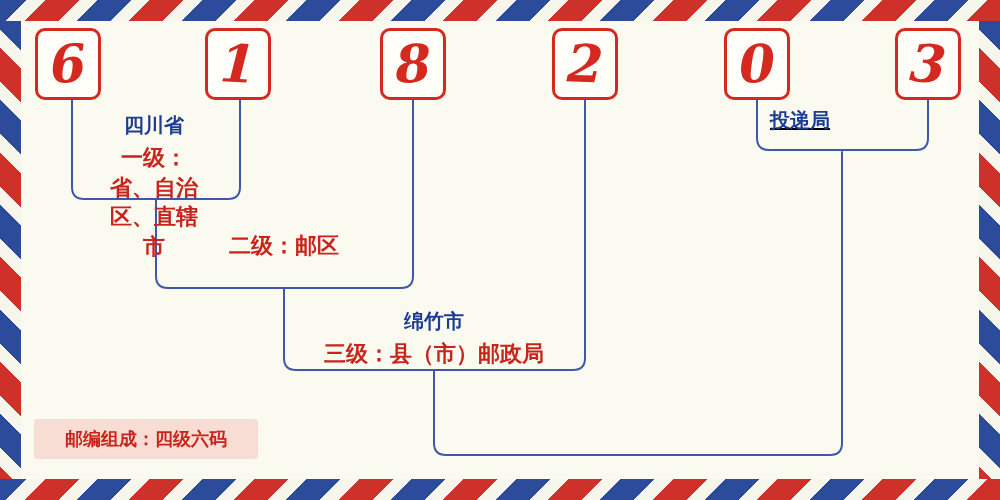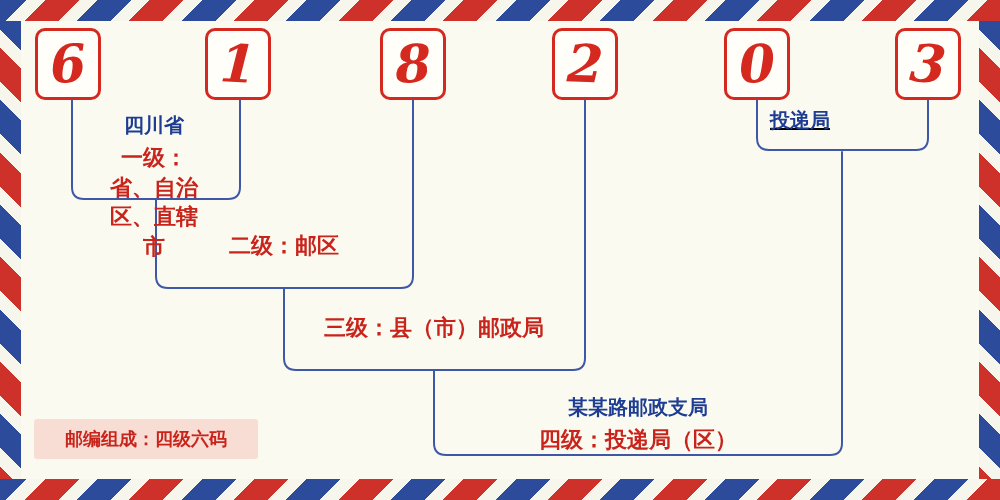--- a/index.html
+++ b/index.html
@@ -100,27 +100,24 @@
   <div class="label-group g1">
     <div class="place">四川省</div>
     <div class="level">一级：省、自治区、直辖市</div>
   </div>
 
   <div class="label-group g2">
     <div class="level">二级：邮区</div>
   </div>
 
   <div class="label-group g3">
+    <div class="place">绵竹市</div>
     <div class="level">三级：县（市）邮政局</div>
   </div>
 
-  <div class="label-group g4">
-    <div class="place">某某路邮政支局</div>
-    <div class="level">四级：投递局（区）</div>
-  </div>
 
   <div class="label-group g5">
     <div class="place">投递局</div>
   </div>
 
   <div class="footer-box">邮编组成：四级六码</div>
 
   <div class="band band-v band-left"></div>
   <div class="band band-v band-right"></div>
   <div class="band band-h band-top"></div>

